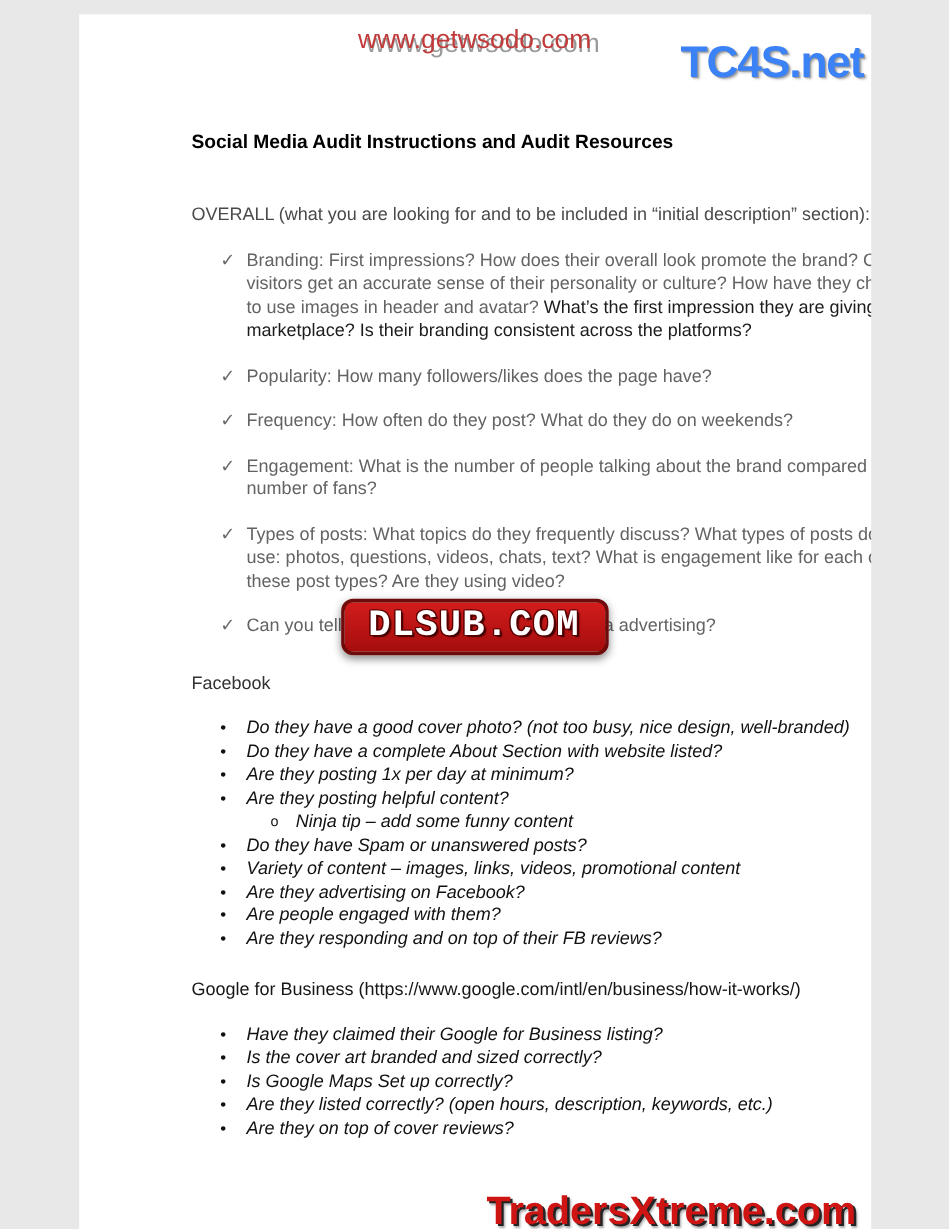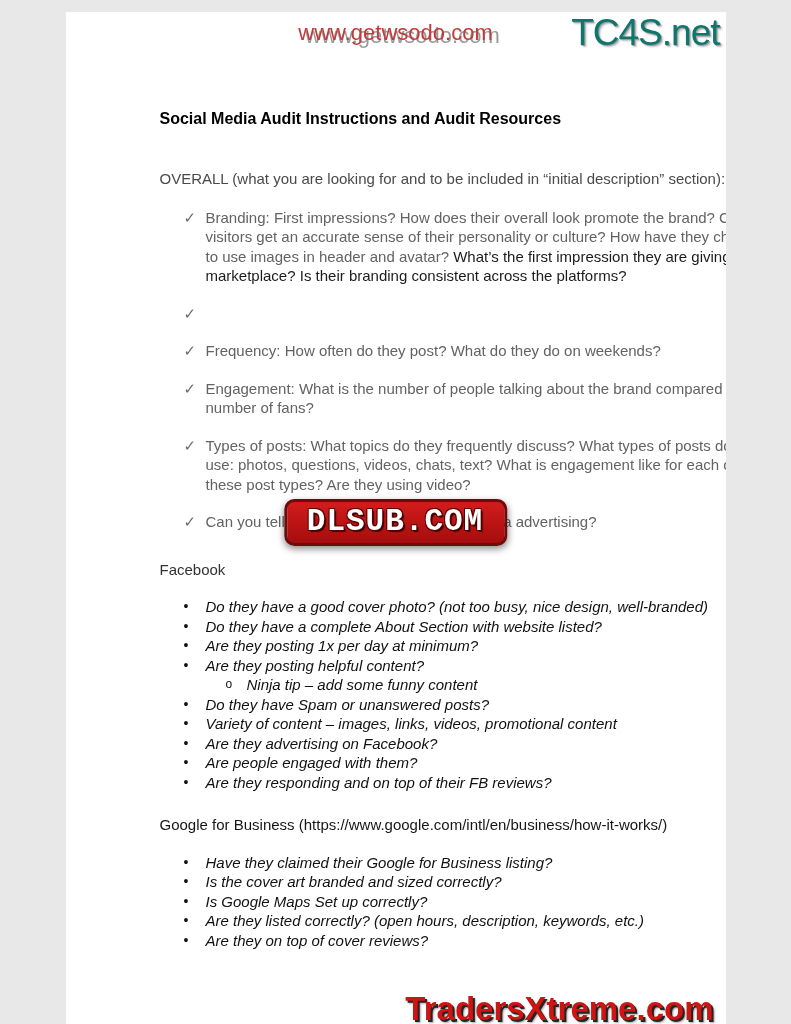--- a/index.html
+++ b/index.html
@@ -33,26 +33,26 @@
     color: #9a9a9a;
     z-index: 1;
   }
   .wm-top .main {
     position: relative;
     color: #c23b3b;
     z-index: 2;
   }
   .wm-logo {
     position: absolute;
-    top: 0;
+    top: 19px;
     right: 6px;
     font-size: 37px;
-    font-weight: normal;
+    font-weight: bold;
     letter-spacing: -1px;
-    color: #0f766e;
+    color: #3b82f6;
     text-shadow: 1px 1px 0 #9c9c9c, 2px 2px 2px #bdbdbd;
     z-index: 5;
   }
   .wm-badge {
     position: absolute;
     top: 487px;
     left: 50%;
     transform: translateX(-50%);
     background: linear-gradient(#d31c1c, #a50d0d);
     border: 3px solid #6e0b0b;
@@ -155,20 +155,21 @@
 
     <div class="intro">OVERALL (what you are looking for and to be included in “initial description” section):</div>
 
     <div class="check-list">
       <div class="row">
         <span class="marker">✓</span>
         <span class="text"><span>Branding: First impressions? How does their overall look promote the brand? Can visitors get an accurate sense of their personality or culture? How have they chosen to use images in header and avatar? </span><span class="emph">What’s the first impression they are giving in the marketplace? Is their branding consistent across the platforms?</span></span>
       </div>
       <div class="row">
         <span class="marker">✓</span>
+        <span class="text">Popularity: How many followers/likes does the page have?</span>
       </div>
       <div class="row">
         <span class="marker">✓</span>
         <span class="text">Frequency: How often do they post? What do they do on weekends?</span>
       </div>
       <div class="row">
         <span class="marker">✓</span>
         <span class="text">Engagement: What is the number of people talking about the brand compared to the number of fans?</span>
       </div>
       <div class="row">

